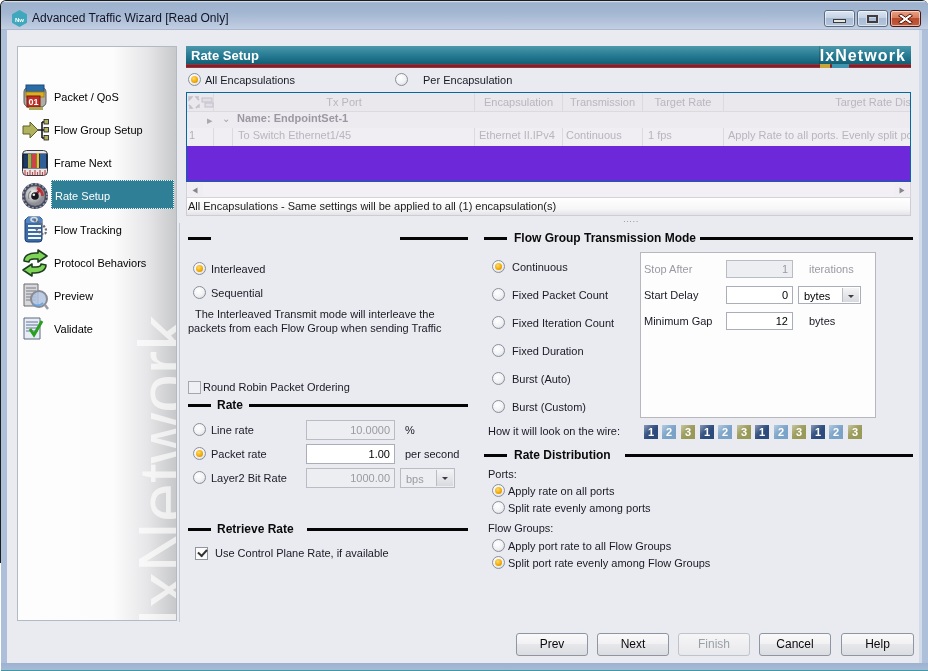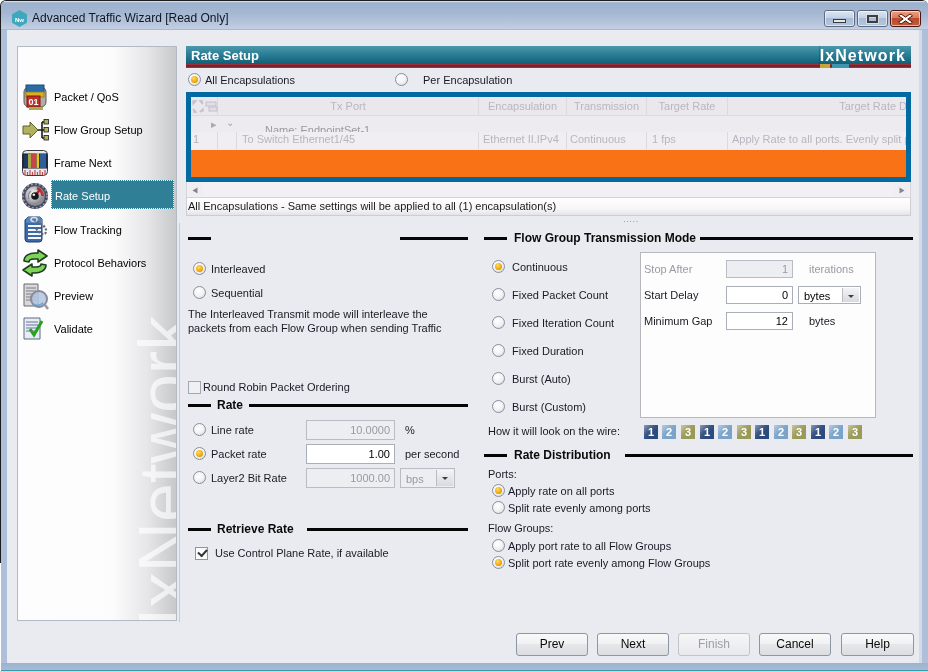--- a/index.html
+++ b/index.html
@@ -36,23 +36,23 @@
 #logo { position:absolute; right:5px; top:0.5px; font-size:16px; letter-spacing:1.1px; font-weight:bold; color:#fff; }
 #redline { position:absolute; left:179px; top:34px; width:725px; height:4px;
   background:linear-gradient(to bottom,#b3333d 0%,#5e2129 50%,#b43841 100%); }
 #ysq { position:absolute; left:813px; top:34px; width:10px; height:4px; background:#c8a53c; }
 #csq { position:absolute; left:825px; top:34px; width:17px; height:4px; background:#3e95ad; }
 
 .radio { position:absolute; width:13px; height:13px; border-radius:50%;
   background:radial-gradient(circle at 40% 35%, #ffffff 0%, #f0f1f3 55%, #c9ccd2 100%); border:1px solid #8a8f9a; }
 .radio.on::after { content:""; position:absolute; left:2px; top:2px; width:7px; height:7px; border-radius:50%;
   background:radial-gradient(circle at 40% 35%, #ffd96a 0%, #f0a800 60%, #c87800 100%); }
-.lbl { position:absolute; font-size:11px; line-height:13px; color:#1a1a24; white-space:nowrap; }
-
-#grid { position:absolute; left:179px; top:62px; width:725px; height:90px; background:#f97316; border:5px solid #0369a1; overflow:hidden; }
+.lbl { position:absolute; font-size:11px; line-height:13px; color:#1a1a24; white-space:nowrap;text-align:center; }
+
+#grid { position:absolute; left:179px; top:62px; width:725px; height:90px; background:#6d28d9; border:1px solid #0369a1; overflow:hidden; }
 #ghead { position:absolute; left:0; top:0; width:723px; height:19px; background:#eae8ed; border-bottom:1px solid #dcd9df; }
 #ghead .ht { position:absolute; top:0; height:18px; line-height:18px; font-size:11px; color:#b9b6bf; text-align:center; }
 #grow1 { position:absolute; left:0; top:19px; width:723px; height:16px; background:#edebf0; font-size:11px; }
 #grow2 { position:absolute; left:0; top:35px; width:723px; height:18px; background:#f0eef3; font-size:11px; }
 .cellline { position:absolute; top:0; bottom:0; width:1px; background:#dcd9df; }
 
 #hscroll { position:absolute; left:179px; top:152px; width:725px; height:16px; background:#f2f0f4; border:1px solid #d5d2d8; border-top:none;}
 .sbtn { position:absolute; top:1px; width:15px; height:13px; background:#f0eef2; }
 
 #status { position:absolute; left:179px; top:168px; width:725px; height:18px;
@@ -265,21 +265,21 @@
               </g>
           <g fill="#e2deE8" stroke="#c4c0ca">
                 <rect x="14" y="2" width="10" height="4"></rect>
                 <rect x="17" y="7" width="8" height="4"></rect>
               </g>
         </svg>
       </div>
       <div id="grow1">
         <span style="position:absolute;left:20px;top:2px;color:#aaa7b0;">▸</span>
         <span style="position:absolute;left:35px;top:1px;color:#a4a1aa;font-size:10px;">⌄</span>
-        <span style="position:absolute;left:50px;top:8px;color:#9b98a2;font-weight:normal;margin-left:24px;">Name: EndpointSet-1</span>
+        <span style="position:absolute;left:50px;top:0px;color:#9b98a2;font-weight:bold;">Name: EndpointSet-1</span>
       </div>
       <div id="grow2">
         <div class="cellline" style="left:26px;"></div>
         <div class="cellline" style="left:45px;"></div>
         <div class="cellline" style="left:287px;"></div>
         <div class="cellline" style="left:375px;"></div>
         <div class="cellline" style="left:455px;"></div>
         <div class="cellline" style="left:536px;"></div>
         <span style="position:absolute;left:2px;top:1px;color:#b4b1ba;">1</span>
         <span style="position:absolute;left:51px;top:1px;color:#b8b5be;">To Switch Ethernet1/45</span>

